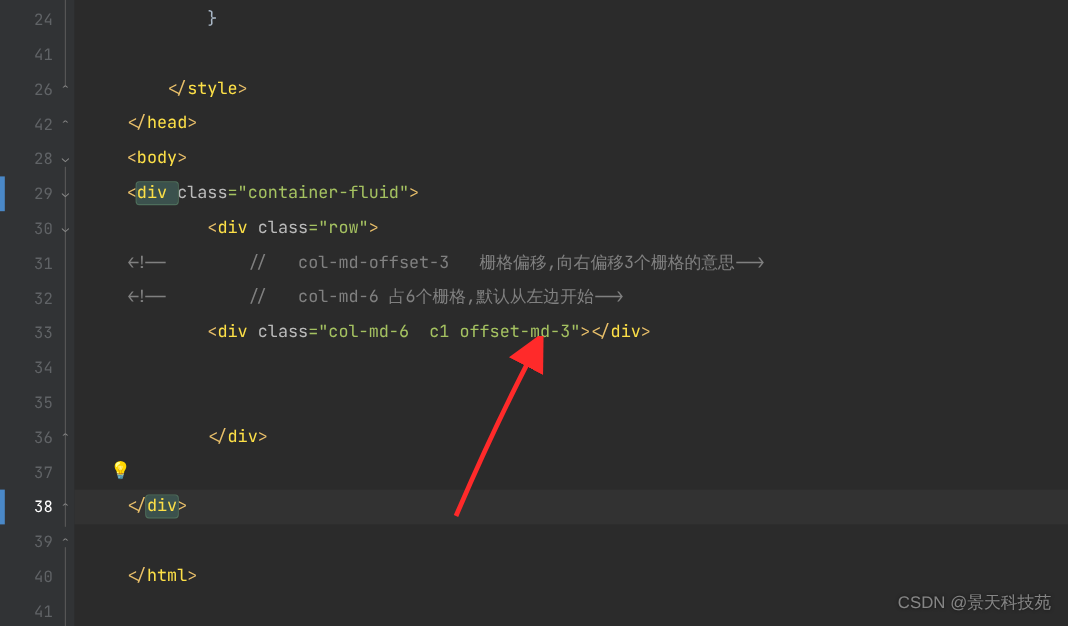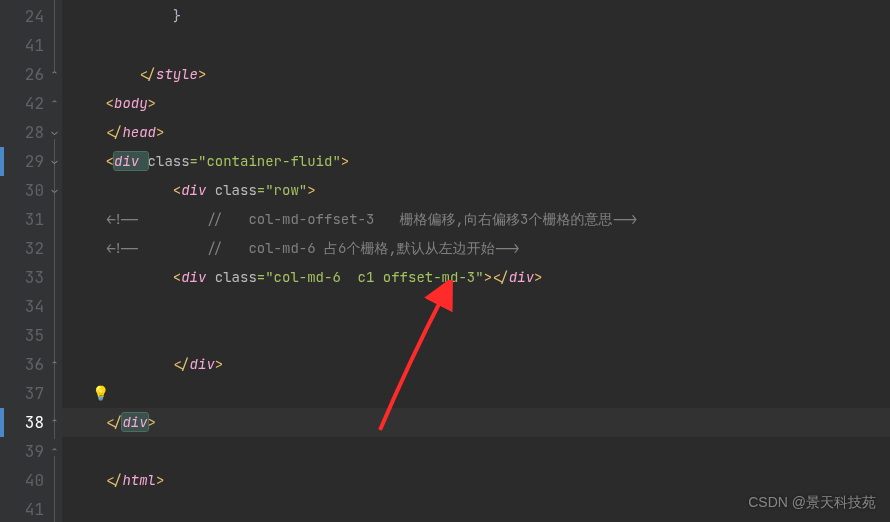--- a/index.html
+++ b/index.html
@@ -22,21 +22,21 @@
     flex-shrink: 0;
     padding-top: 2px;
     position: relative;
   }
   .gutter .ln {
     height: 29px;
     line-height: 29px;
     text-align: right;
     padding-right: 18px;
     color: #606366;
-    font-size: 16px;
+    font-size: 13px;
     position: relative;
   }
   .gutter .ln.current {
     color: #ffffff;
   }
   .fold-col {
     position: absolute;
     right: 0;
     top: 0;
     width: 14px;
@@ -70,21 +70,21 @@
     padding-left: 10px;
     position: relative;
   }
   .line.hl-line::before {
     content: "";
     position: absolute;
     left: 0; top: 0; right: 0; height: 100%;
     background: #323232;
     z-index: -1;
   }
-  .tag { color: #f9a8d4; font-style: italic; }
+  .tag { color: #fde047; }
   .attr-name { color: #bababa; }
   .attr-val { color: #a5c261; }
   .comment { color: #808080; }
   .punct { color: #e8bf6a; }
   .text { color: #a9b7c6; }
   .hl-tag {
     background: #3b514d;
     outline: 1px solid #4d6e5c;
     border-radius: 2px;
   }
@@ -156,22 +156,22 @@
       <div class="fold-mark" style="top:417px">⌃</div>
       <div class="fold-mark" style="top:446px">⌃</div>
       <div class="fold-line" style="top:456px;height:66px"></div>
     </div>
   </div>
 
   <div class="code">
     <div class="line"><span class="text">            }</span></div>
     <div class="line"></div>
     <div class="line"><span class="punct">        &lt;/</span><span class="tag">style</span><span class="punct">&gt;</span></div>
+    <div class="line"><span class="punct">    &lt;/</span><span class="tag">head</span><span class="punct">&gt;</span></div>
     <div class="line"><span class="punct">    &lt;</span><span class="tag">body</span><span class="punct">&gt;</span></div>
-    <div class="line"><span class="punct">    &lt;/</span><span class="tag">head</span><span class="punct">&gt;</span></div>
     <div class="line"><span class="punct">    &lt;</span><span class="tag hl-tag">div </span><span class="attr-name">class</span><span class="attr-val">=</span><span class="attr-val">"container-fluid"</span><span class="punct">&gt;</span></div>
     <div class="line"><span class="punct">            &lt;</span><span class="tag">div </span><span class="attr-name">class</span><span class="attr-val">=</span><span class="attr-val">"row"</span><span class="punct">&gt;</span></div>
     <div class="line"><span class="comment">    &lt;!--        //   col-md-offset-3   栅格偏移,向右偏移3个栅格的意思--&gt;</span></div>
     <div class="line"><span class="comment">    &lt;!--        //   col-md-6 占6个栅格,默认从左边开始--&gt;</span></div>
     <div class="line"><span class="punct">            &lt;</span><span class="tag">div </span><span class="attr-name">class</span><span class="attr-val">=</span><span class="attr-val">"col-md-6  c1 offset-md-3"</span><span class="punct">&gt;&lt;/</span><span class="tag">div</span><span class="punct">&gt;</span></div>
     <div class="line"></div>
     <div class="line"></div>
     <div class="line"><span class="punct">            &lt;/</span><span class="tag">div</span><span class="punct">&gt;</span></div>
     <div class="line"><span class="bulb">💡</span></div>
     <div class="line hl-line"><span class="punct">    &lt;/</span><span class="tag hl-tag">div</span><span class="punct">&gt;</span></div>

